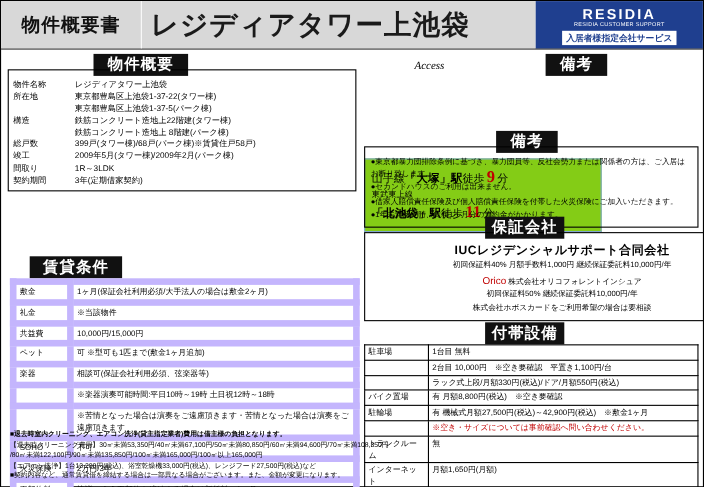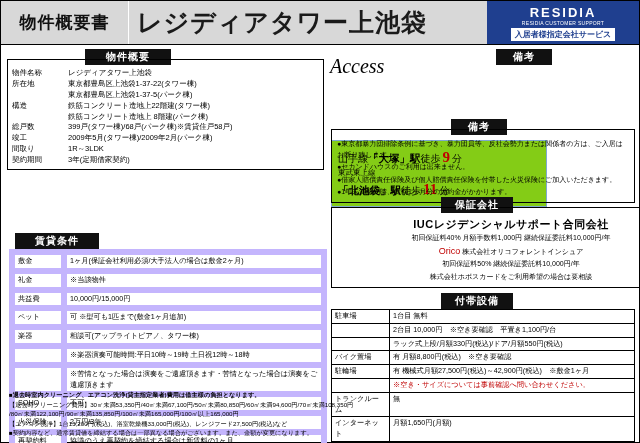--- a/index.html
+++ b/index.html
@@ -71,43 +71,43 @@
   }
   
   .body { position: relative; padding: 4px 6px 0 6px; }
   .row { display: flex; gap: 6px; }
   .col-left { width: 318px; }
   .col-right { width: 304px; }
 
   .sec-title {
     background: #111;
     color: #fff;
-    font-size: 10px;
+    font-size: 14px;
     font-weight: bold;
     text-align: center;
     padding: 1px 4px;
     letter-spacing: 1px;
   }
   .sec-title-left { width: 86px; margin-left: 78px; }
 
   .box {
     border: 1px solid #000;
     margin-top: -6px;
     padding: 8px 4px 3px 4px;
   }
   .kv { display: flex; font-size: 7.5px; line-height: 1.45; }
   .kv .k { width: 56px; flex-shrink: 0; }
   .kv .v { flex: 1; }
   .access-label {
     font-family: "Liberation Serif", serif;
-    font-size: 20px;
+    font-size: 10px;
     font-style: italic;
     width: 74px;
     padding-top: 6px;
-    text-align: left;
+    text-align: right;
   }
   .access-box {
     background: #84cc16;
     border: 1px solid #7fa8cf;
     width: 216px;
     padding: 6px 6px;
   }
   .acc-line { display: flex; align-items: baseline; font-size: 10px; margin: 2px 0; }
   .acc-line .stn { font-weight: bold; font-size: 10.5px; }
   .acc-line .num {
@@ -253,42 +253,42 @@
       <div class="sec-title" style="width:56px; margin:0 0 0 120px;">備考</div>
       <div class="remarks-box">
         <div>●東京都暴力団排除条例に基づき、暴力団員等、反社会勢力または関係者の方は、ご入居はお断り致します。</div>
         <div>●セカンドハウスのご利用は出来ません。</div>
         <div>●借家人賠償責任保険及び個人賠償責任保険を付帯した火災保険にご加入いただきます。</div>
         <div>●1年未満解約時、賃料1ヶ月分の違約金がかかります。</div>
       </div>
     </div>
 
     <div style="position:absolute; left:8px; top:188px; width:318px;">
-      <div class="sec-title" style="width:84px; margin:0 0 0 6px;">賃貸条件</div>
+      <div class="sec-title" style="width:84px; margin:0 0 0 18px;">賃貸条件</div>
       <table class="rent-table">
         <tbody>
             <tr>
               <td class="lbl">敷金</td>
               <td>1ヶ月(保証会社利用必須/大手法人の場合は敷金2ヶ月)</td>
             </tr>
         <tr>
               <td class="lbl">礼金</td>
               <td>※当該物件</td>
             </tr>
         <tr>
               <td class="lbl">共益費</td>
               <td>10,000円/15,000円</td>
             </tr>
         <tr>
               <td class="lbl">ペット</td>
               <td>可 ※型可も1匹まで(敷金1ヶ月追加)</td>
             </tr>
         <tr>
               <td class="lbl">楽器</td>
-              <td>相談可(アップライトピアノ、タワー棟)</td>
+              <td>相談可(保証会社利用必須、弦楽器等)</td>
             </tr>
         <tr>
               <td class="lbl"></td>
               <td>※楽器演奏可能時間:平日10時～19時 土日祝12時～18時</td>
             </tr>
         <tr>
               <td class="lbl"></td>
               <td>※苦情となった場合は演奏をご遠慮頂きます・苦情となった場合は演奏をご遠慮頂きます</td>
             </tr>
         <tr>

